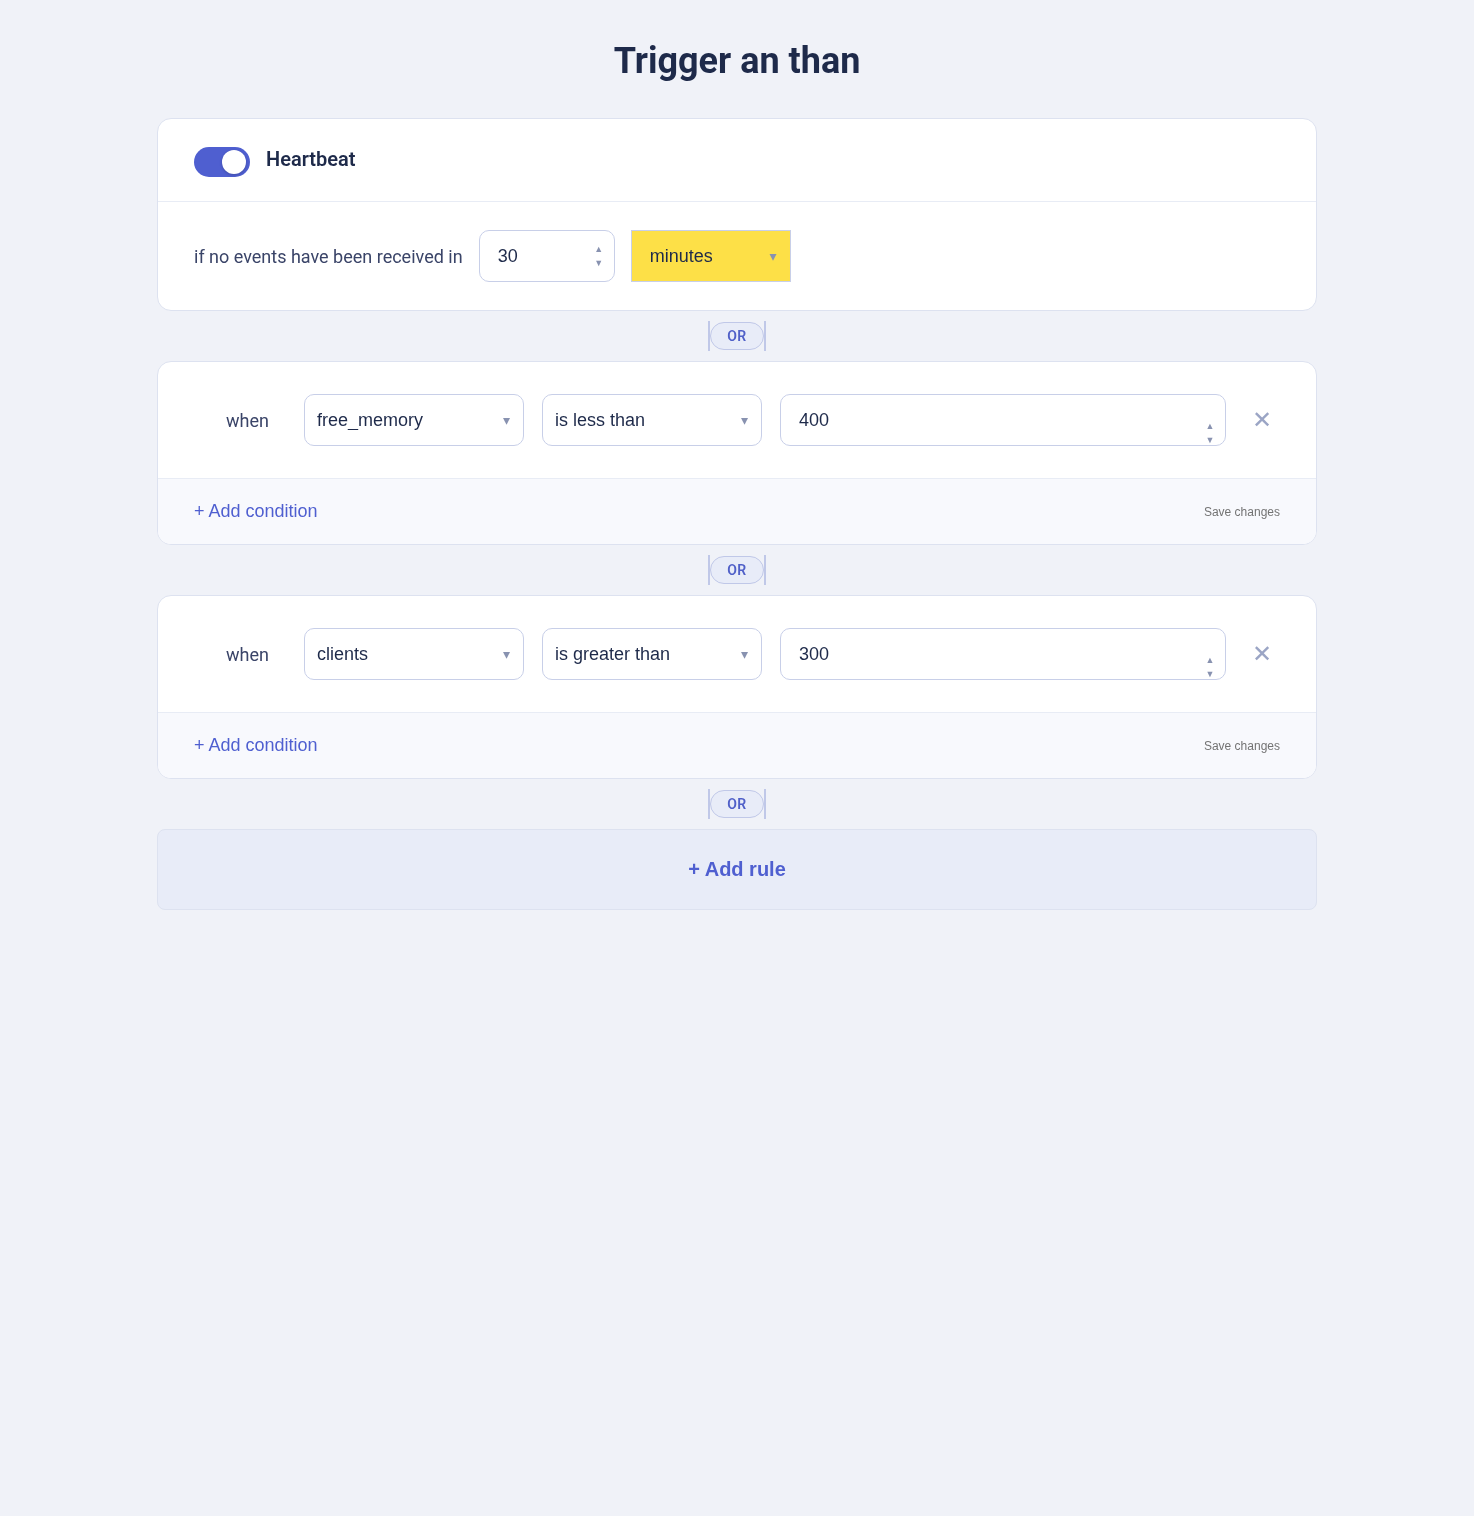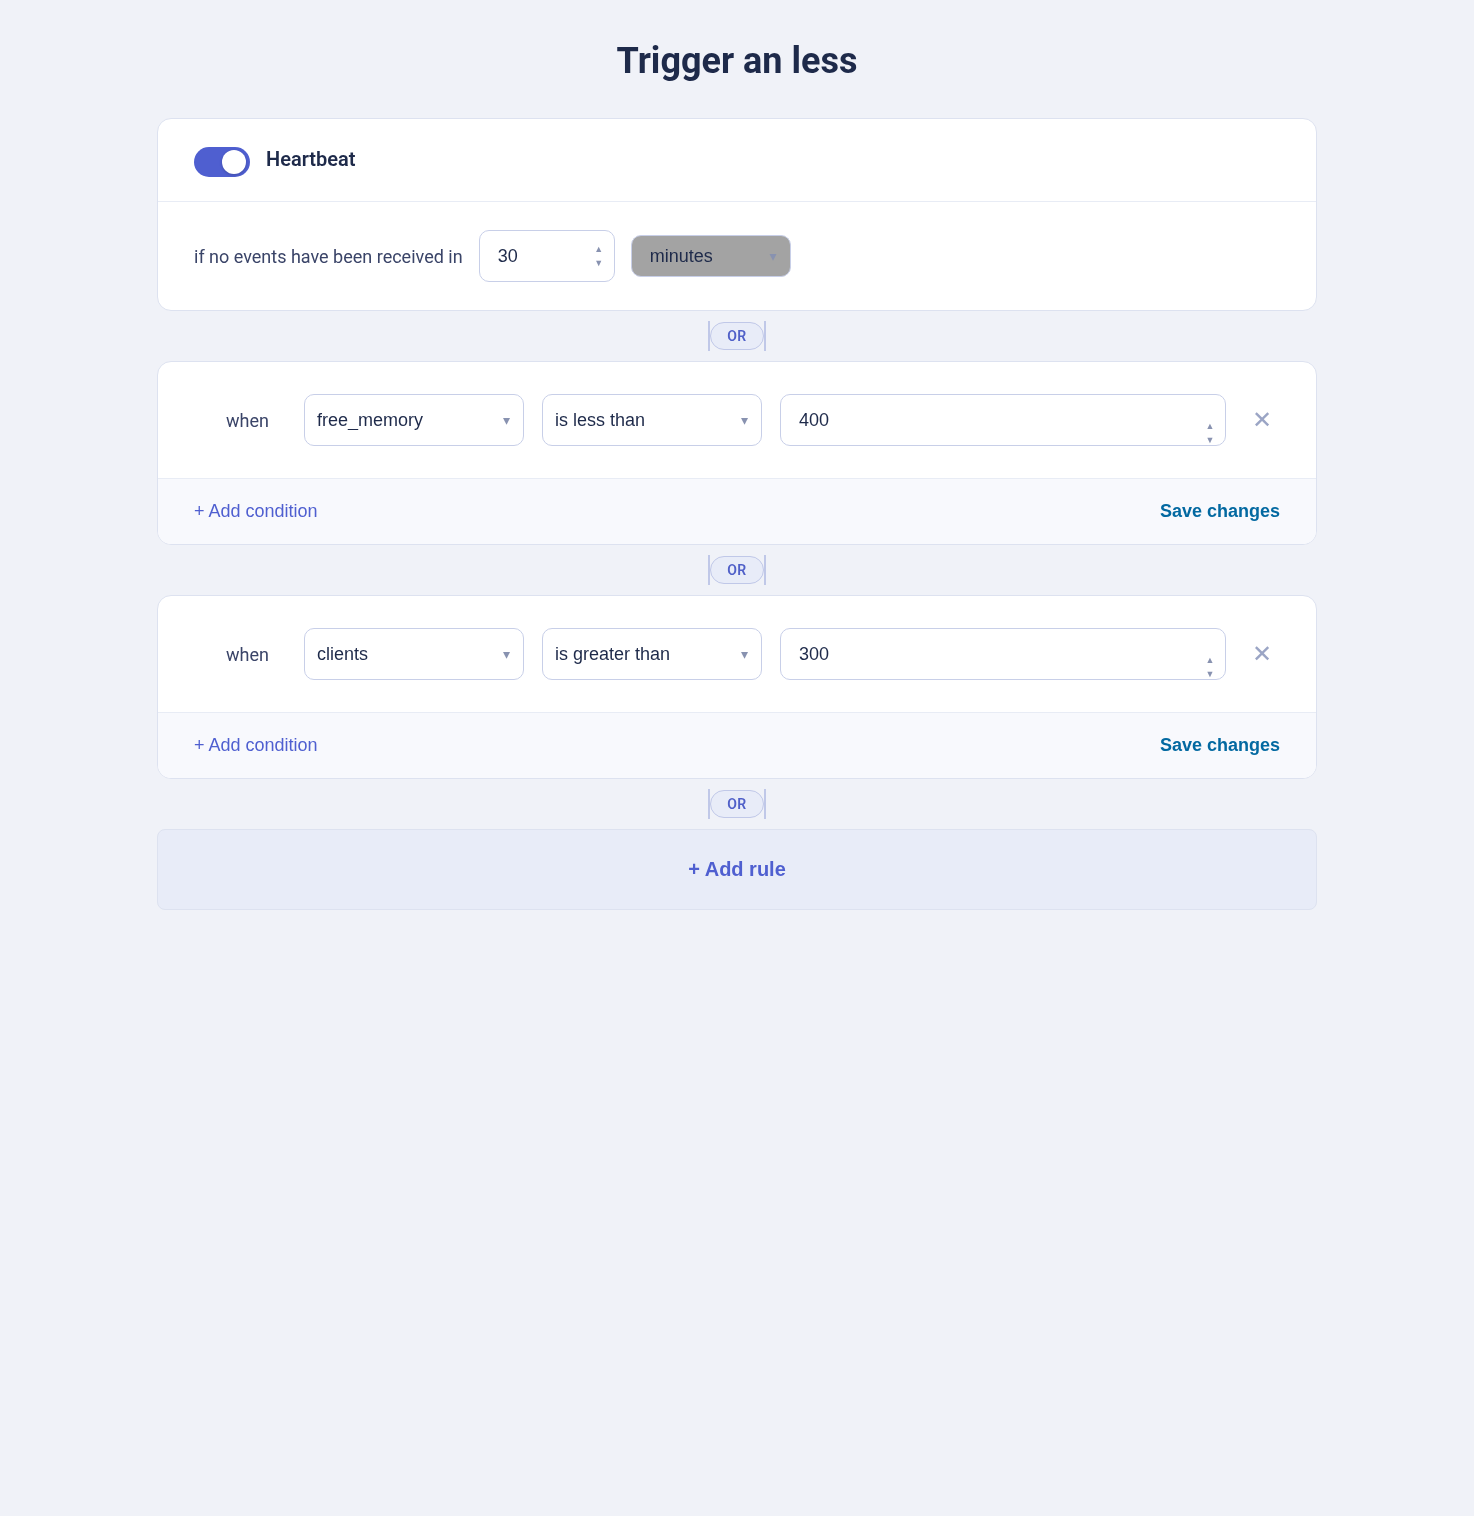--- a/index.html
+++ b/index.html
@@ -63,23 +63,23 @@
       gap: 8px;
       color: #4f5fd0;
       font-size: 18px;
       font-weight: 500;
       background: none;
       border: none;
       cursor: pointer;
     }
 
     .save-changes-btn {
-      color: #0369a1;
-      font-size: 18px;
-      font-weight: 700;
+      color: #737373;
+      font-size: 12px;
+      font-weight: 400;
       background: none;
       border: none;
       cursor: pointer;
     }
 
     
     .heartbeat-header {
       display: flex;
       align-items: flex-start;
       gap: 16px;
@@ -172,28 +172,28 @@
       font-size: 9px;
     }
 
     .select-wrapper {
       position: relative;
       display: flex;
       align-items: center;
     }
 
     .styled-select {
-      height: 42px;
+      height: 52px;
       border: 1.5px solid #c8cfe8;
-      border-radius: 10px;
+      border-radius: 0;
       font-size: 18px;
       color: #1e2a4a;
       padding: 0 44px 0 18px;
       outline: none;
-      background: #a3a3a3;
+      background: #fde047;
       appearance: none;
       -webkit-appearance: none;
       cursor: pointer;
       min-width: 160px;
     }
 
     .select-arrow {
       position: absolute;
       right: 14px;
       pointer-events: none;
@@ -315,21 +315,21 @@
       font-size: 20px;
       font-weight: 600;
       background: none;
       border: none;
       cursor: pointer;
     }
   </style>
 </head>
 <body>
 
-<h1 class="page-title">Trigger an less</h1>
+<h1 class="page-title">Trigger an than</h1>
 
 <div class="main-container">
 
   <div class="rule-card">
     <div class="heartbeat-header">
       <div class="toggle-switch">
         <div class="toggle-knob"></div>
       </div>
       <span class="heartbeat-label">Heartbeat</span>
     </div>

